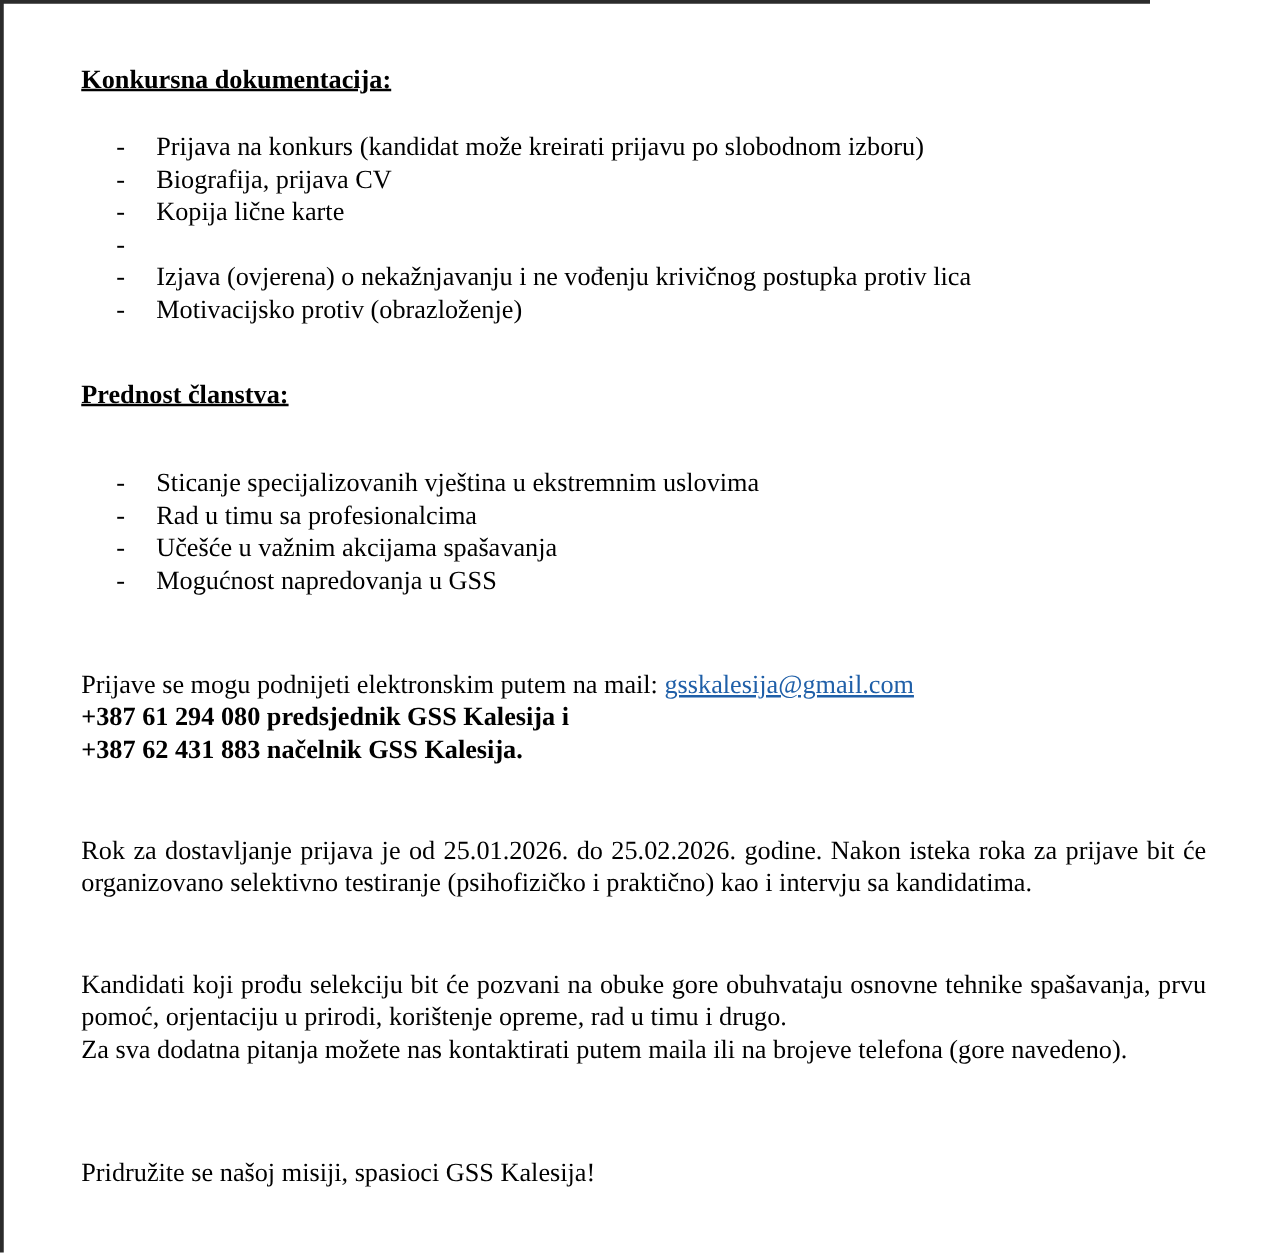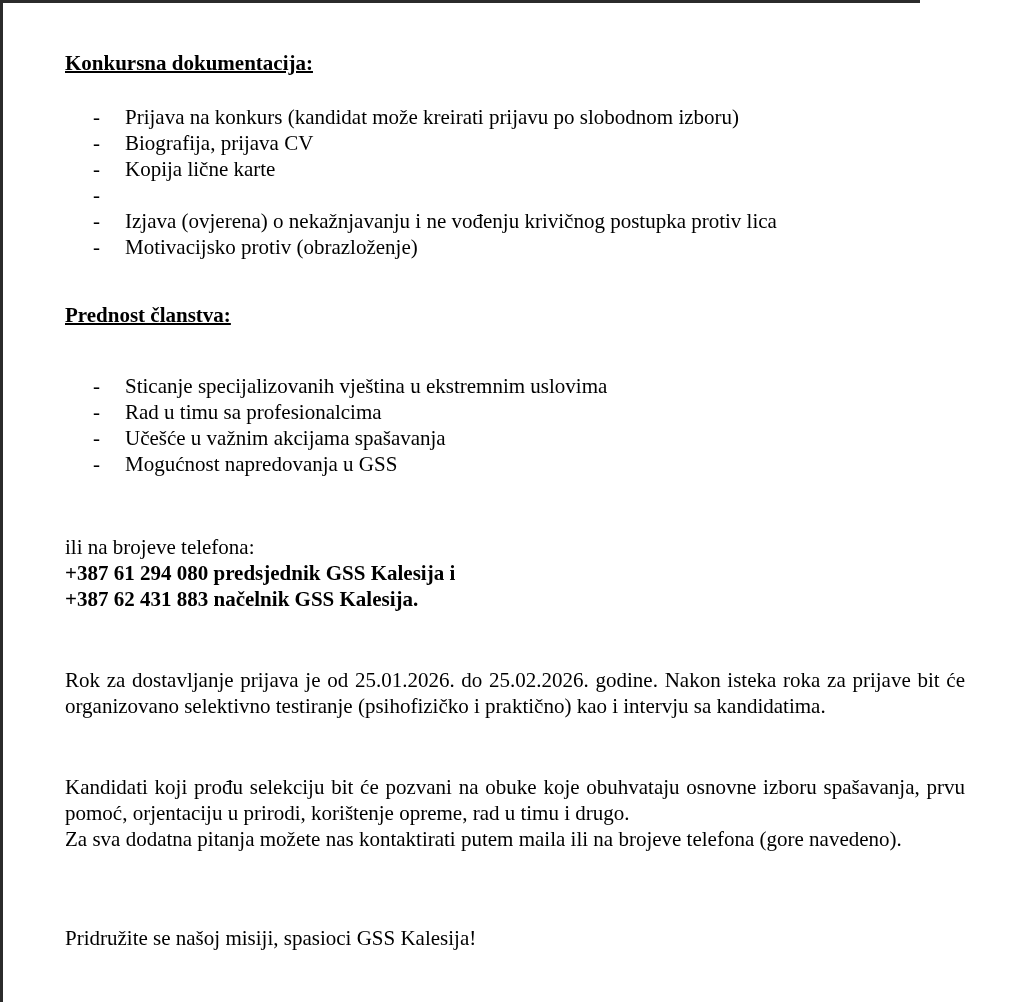--- a/index.html
+++ b/index.html
@@ -76,28 +76,28 @@
           <span class="dash">-</span>
           <span>Učešće u važnim akcijama spašavanja</span>
         </li>
       <li>
           <span class="dash">-</span>
           <span>Mogućnost napredovanja u GSS</span>
         </li>
     </ul>
 
     <div class="para" style="top:531px;">
-      <span class="line">ili na brojeve telefona:</span>
+      <span class="line"><span>Prijave se mogu podnijeti elektronskim putem na mail: </span><a class="mail">gsskalesija@gmail.com</a></span>
       <span class="line bold">+387 61 294 080 predsjednik GSS Kalesija i</span>
       <span class="line bold">+387 62 431 883 načelnik GSS Kalesija.</span>
     </div>
 
     <div class="para justify" style="top:664px;">Rok za dostavljanje prijava je od 25.01.2026. do 25.02.2026. godine. Nakon isteka roka za prijave bit će organizovano selektivno testiranje (psihofizičko i praktično) kao i intervju sa kandidatima.</div>
 
     <div class="para justify" style="top:771px;">
-      <span style="display:block;">Kandidati koji prođu selekciju bit će pozvani na obuke koje obuhvataju osnovne izboru spašavanja, prvu pomoć, orjentaciju u prirodi, korištenje opreme, rad u timu i drugo.</span>
+      <span style="display:block;">Kandidati koji prođu selekciju bit će pozvani na obuke gore obuhvataju osnovne tehnike spašavanja, prvu pomoć, orjentaciju u prirodi, korištenje opreme, rad u timu i drugo.</span>
       <span style="display:block;">Za sva dodatna pitanja možete nas kontaktirati putem maila ili na brojeve telefona (gore navedeno).</span>
     </div>
 
     <div class="para" style="top:922px;">Pridružite se našoj misiji, spasioci GSS Kalesija!</div>
 
   </div>
 </div>
 
 </body></html>

